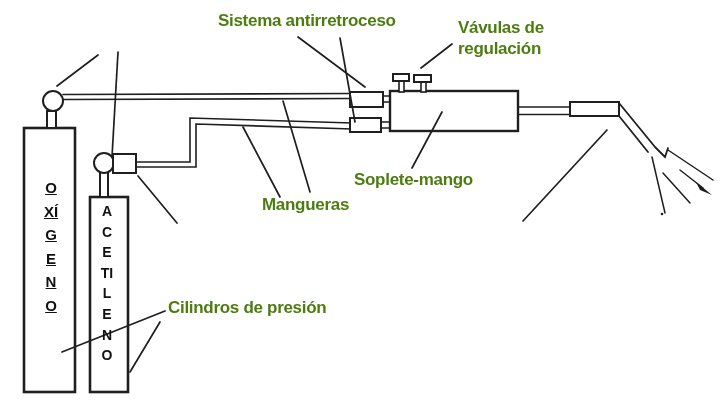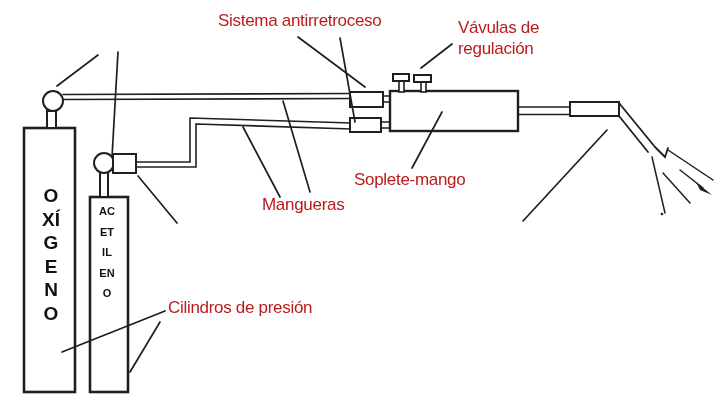--- a/index.html
+++ b/index.html
@@ -7,36 +7,36 @@
     position: relative;
     width: 721px;
     height: 412px;
     background: #ffffff;
     font-family: "Liberation Sans", sans-serif;
     overflow: hidden;
   }
   .stage svg { position: absolute; left: 0; top: 0; }
   .label {
     position: absolute;
-    font-weight: normal;
-    color: #b91c1c;
+    font-weight: bold;
+    color: #4d7c0f;
     font-size: 17px;
     line-height: 21px;
     white-space: pre-line;
     letter-spacing: -0.3px;
   }
   .vtext {
     position: absolute;
     font-weight: bold;
     color: #111111;
     text-align: center;
     word-break: break-all;
   }
-  #oxigeno-text  { left: 42px; top: 184px; width: 18px; font-size: 19px; line-height: 23.5px; }
-  #acetileno-text{ left: 99px; top: 201px; width: 16px; font-size: 11px; line-height: 20.6px; }
+  #oxigeno-text  { left: 42px; top: 176px; width: 18px; font-size: 15px; line-height: 23.5px; text-decoration: underline; }
+  #acetileno-text{ left: 99px; top: 201px; width: 16px; font-size: 14px; line-height: 20.6px; }
 
   #lbl-manorreductores { left: 28px;  top: 27px;  }
   #lbl-sistema         { left: 218px; top: 10px;  }
   #lbl-valvulas        { left: 458px; top: 17px;  }
   #lbl-soplete-mango   { left: 354px; top: 169px; }
   #lbl-mangueras       { left: 262px; top: 194px; }
   #lbl-corta-fuego     { left: 142px; top: 234px; }
   #lbl-boquilla        { left: 461px; top: 222px; }
   #lbl-cilindros       { left: 168px; top: 297px; }
 </style>

